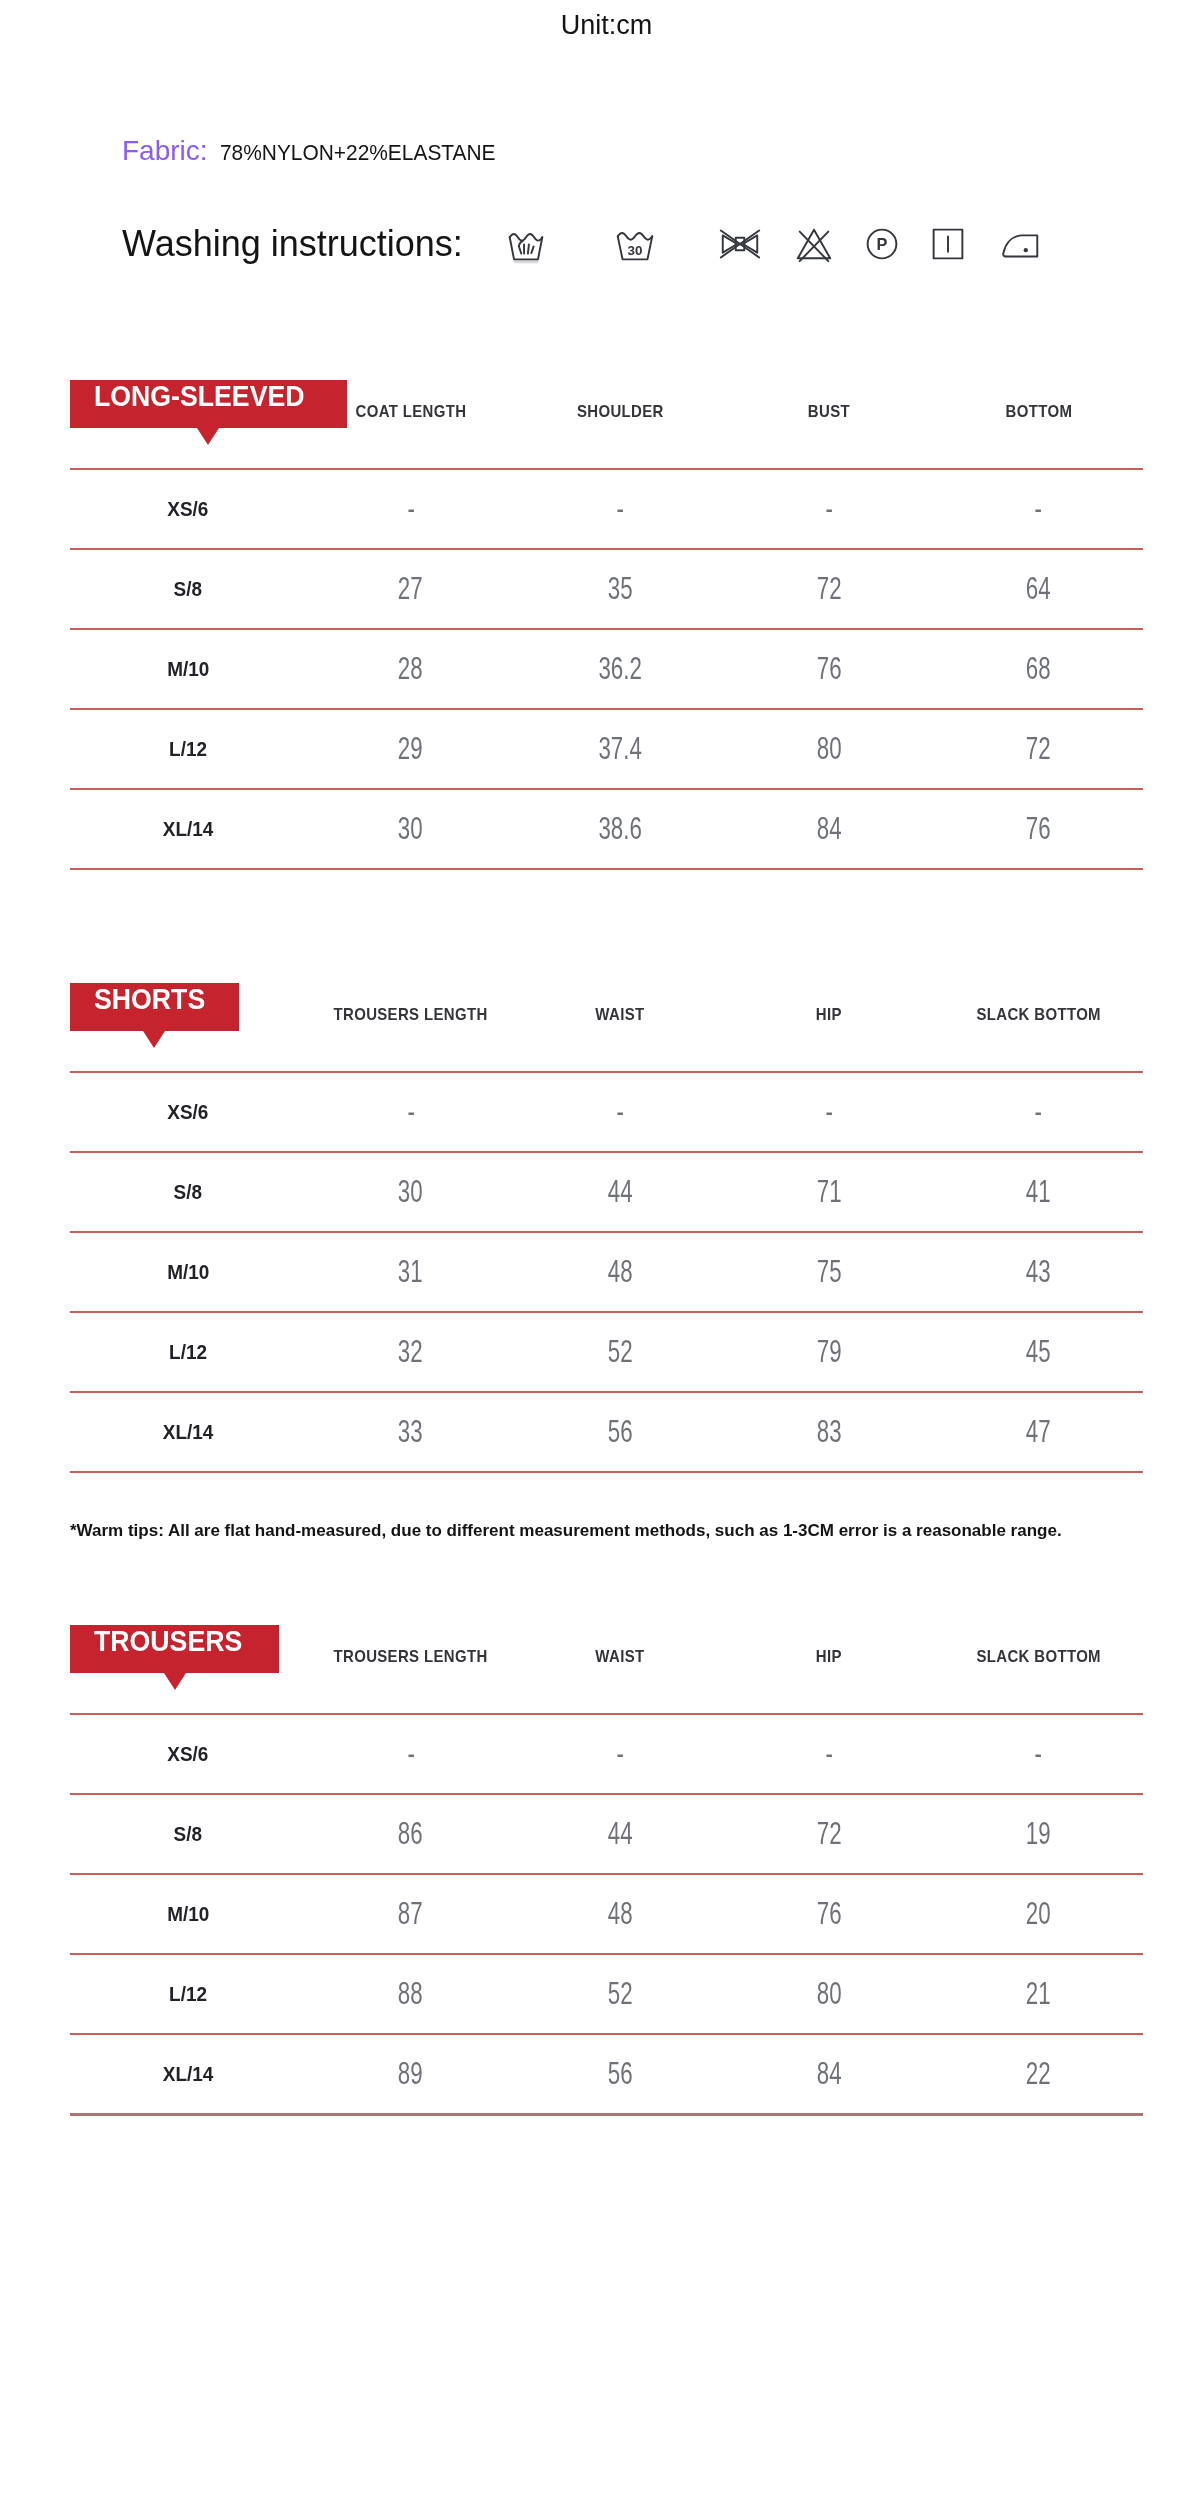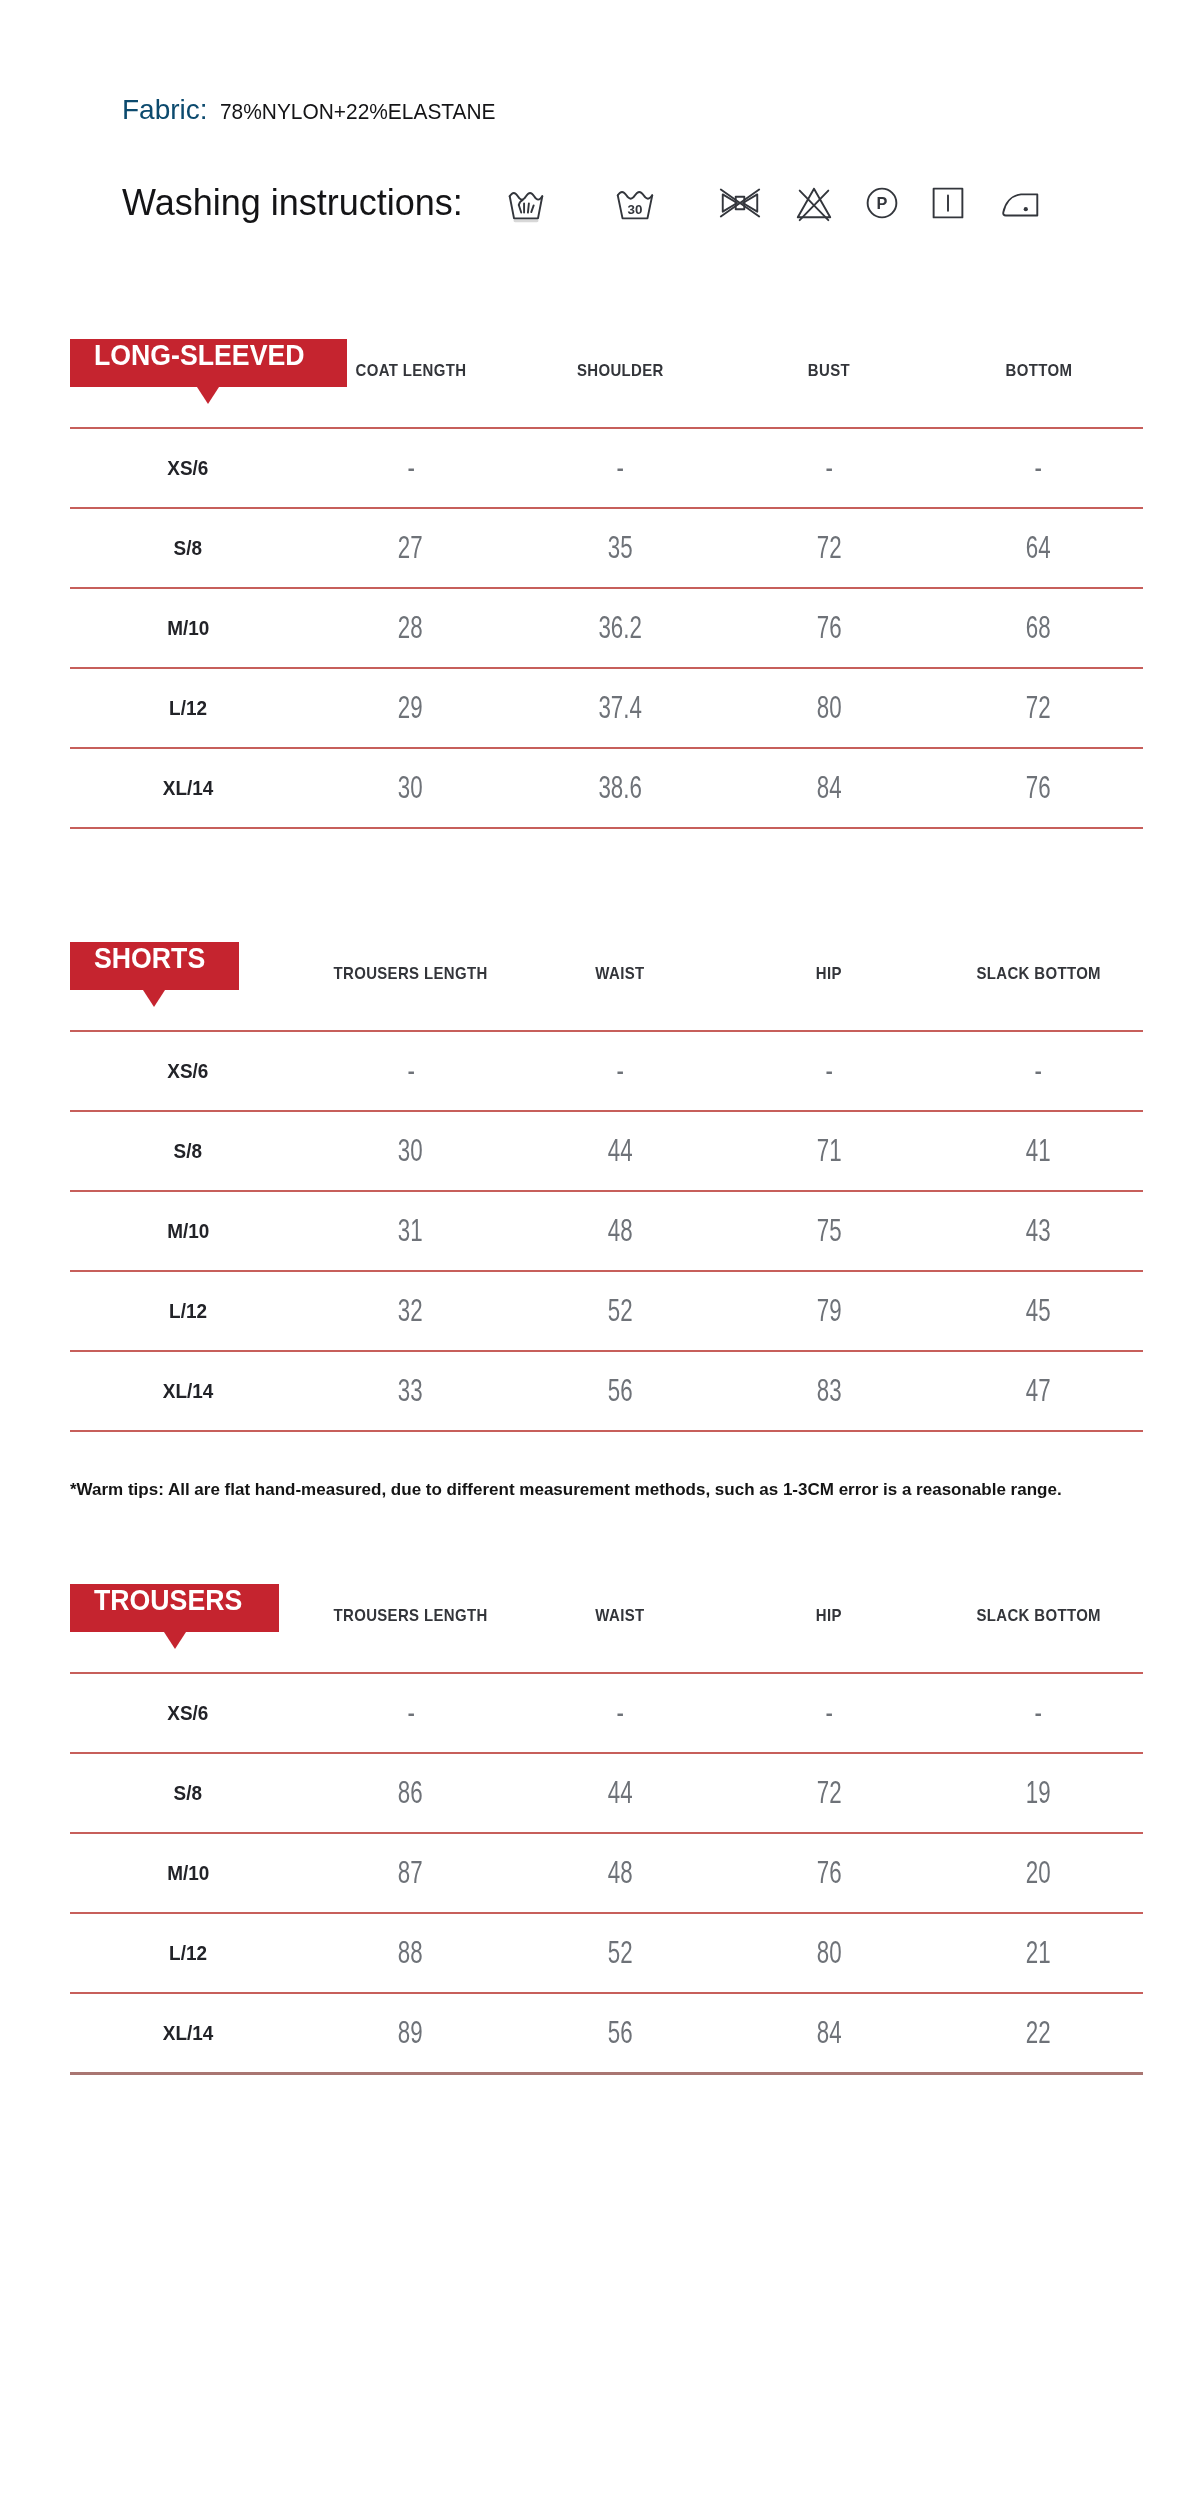--- a/index.html
+++ b/index.html
@@ -21,21 +21,21 @@
   .page-title{
     margin:64px 0 0 0;text-align:center;
     font-size:50px;font-weight:bold;letter-spacing:0;color:#0c0c0e;
   }
   .unit-label{
     margin-top:10px;text-align:center;font-size:27px;color:#141416;
   }
 
   
   .fabric-row{margin:94px 0 0 52px;display:flex;align-items:baseline;}
-  .fabric-label{font-size:28px;color:#0c4a6e;}
+  .fabric-label{font-size:28px;color:#8b5cf6;}
   .fabric-value{font-size:22px;margin-left:12px;display:inline-block;transform:scaleX(.95);transform-origin:left;color:#141416;}
 
   .washing-row{margin:54px 0 0 52px;display:flex;align-items:center;}
   .washing-label{font-size:36px;color:#141416;margin-right:40px;white-space:nowrap;}
   .wicon{display:inline-flex;align-items:center;}
   .wicon svg{display:block;}
   .g1{margin-right:62px;}
   .g2{margin-right:58px;}
   .g3{margin-right:30px;}
   .g4{margin-right:27px;}
@@ -73,20 +73,21 @@
     margin:48px 0 0 0;text-align:left;
     font-size:17px;font-weight:bold;color:#141414;letter-spacing:0;
   }
   .lower-tables .size-table{margin-top:84px;}
 </style>
 </head>
 <body>
 
 <div class="page">
 
+  <div class="unit-label">Unit:cm</div>
 
   <div class="fabric-row">
     <span class="fabric-label">Fabric:</span>
     <span class="fabric-value">78%NYLON+22%ELASTANE</span>
   </div>
 
   <div class="washing-row">
     <span class="washing-label">Washing instructions:</span>
 
     <span class="wicon g1">

